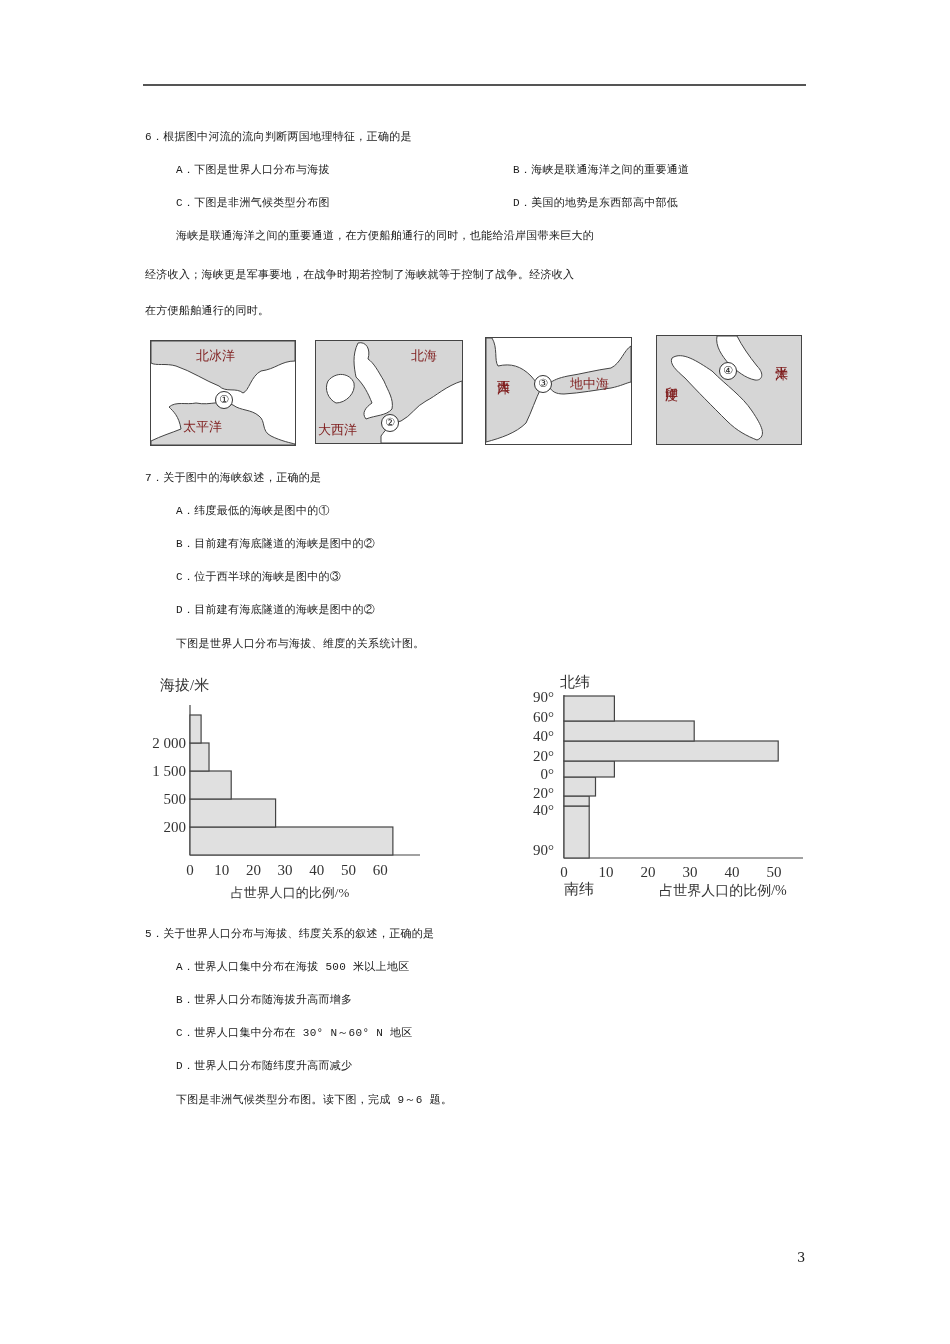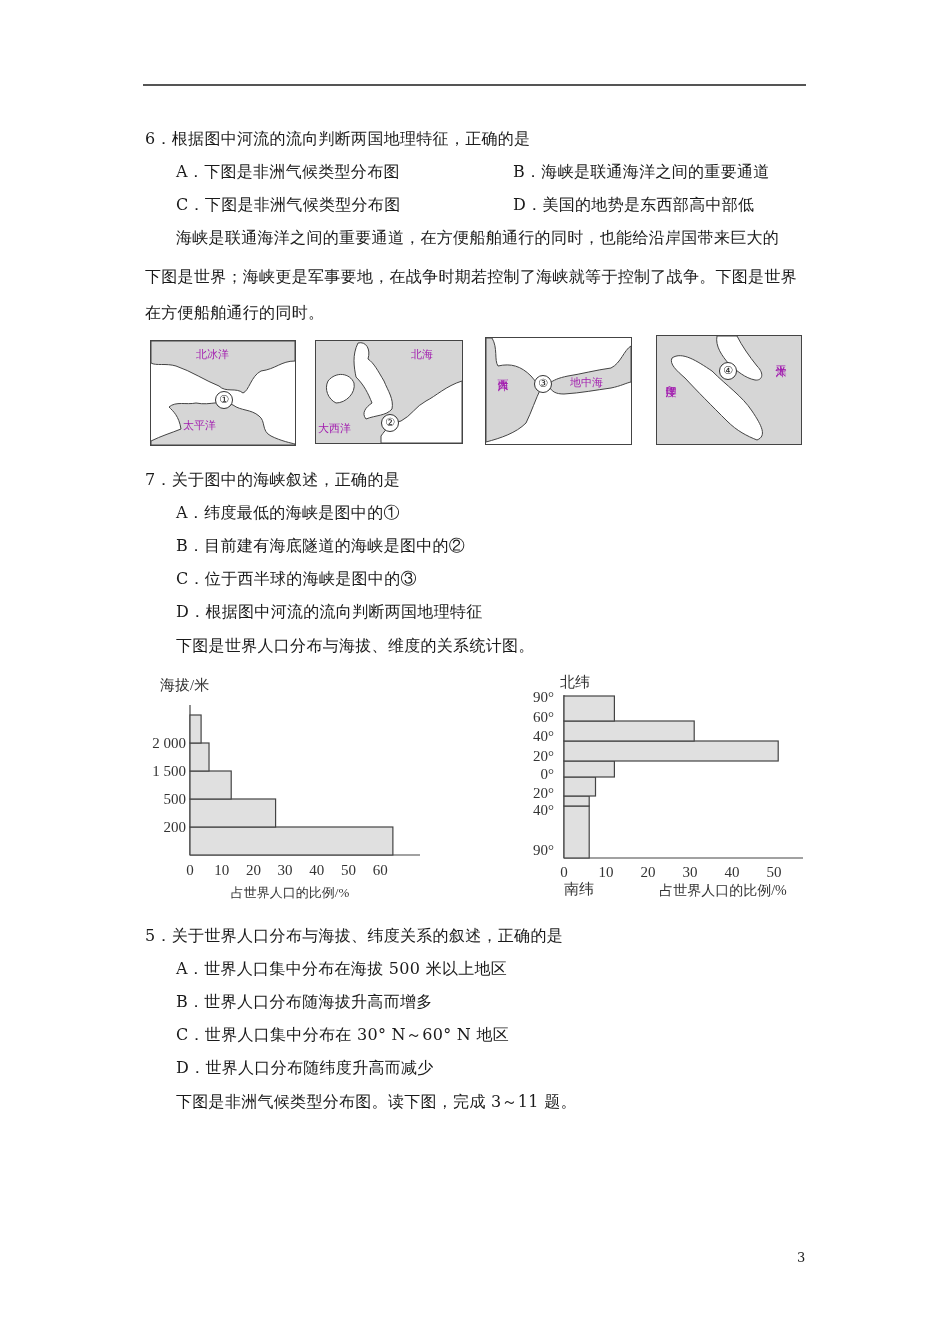--- a/index.html
+++ b/index.html
@@ -1,42 +1,42 @@
 <!DOCTYPE html>
 <html><head>
 <meta charset="utf-8">
 <style>
   html, body { margin:0; padding:0; background:#ffffff; }
   body { width:950px; height:1344px; position:relative; overflow:hidden;
          font-family:"DejaVu Serif", "Liberation Serif", serif; color:#1a1a1a; }
   .rule { position:absolute; left:143px; top:84px; width:663px; height:2px; background:#555; }
-  .line { position:absolute; font-size:16px; white-space:nowrap; letter-spacing:0.3px; }
+  .line { position:absolute; font-size:11px; white-space:nowrap; letter-spacing:0.3px;font-family:Liberation Mono, monospace; }
   .map-box { position:absolute; border:1.5px solid #444; background:#fff; overflow:hidden; }
   .map-box svg { position:absolute; left:0; top:0; width:100%; height:100%; }
-  .map-label { position:absolute; font-size:11px; color:#a21caf; font-family:"DejaVu Sans", sans-serif; }
+  .map-label { position:absolute; font-size:13px; color:#7f1d1d; font-family:"DejaVu Sans", sans-serif; }
   .map-label.v { writing-mode:vertical-rl; letter-spacing:1px; }
   .num { position:absolute; width:16px; height:16px; border:1px solid #333; border-radius:50%; background:#fff;
          font-size:11px; text-align:center; line-height:16px; font-family:"DejaVu Sans", sans-serif; }
   .chart { position:absolute; }
   .chart svg text { font-family:"Liberation Serif", serif; fill:#333; }
   .page-num { position:absolute; left:797px; top:1250px; font-size:13px; }
 </style>
 </head>
 <body>
 
 <div class="rule"></div>
 
 <div class="line" style="left:145px;top:129px">6．根据图中河流的流向判断两国地理特征，正确的是</div>
-<div class="line" style="left:176px;top:162px">A．下图是非洲气候类型分布图</div>
+<div class="line" style="left:176px;top:162px">A．下图是世界人口分布与海拔</div>
 <div class="line" style="left:513px;top:162px">B．海峡是联通海洋之间的重要通道</div>
 <div class="line" style="left:176px;top:195px">C．下图是非洲气候类型分布图</div>
 <div class="line" style="left:513px;top:195px">D．美国的地势是东西部高中部低</div>
 
 <div class="line" style="left:176px;top:228px">海峡是联通海洋之间的重要通道，在方便船舶通行的同时，也能给沿岸国带来巨大的</div>
-<div class="line" style="left:145px;top:267px">下图是世界；海峡更是军事要地，在战争时期若控制了海峡就等于控制了战争。下图是世界</div>
+<div class="line" style="left:145px;top:267px">经济收入；海峡更是军事要地，在战争时期若控制了海峡就等于控制了战争。经济收入</div>
 <div class="line" style="left:145px;top:303px">在方便船舶通行的同时。</div>
 
 <div class="map-box" style="left:150px;top:340px;width:144px;height:104px">
   <svg viewBox="0 0 144 104">
     <path d="M0,0 H144 V20 C130,20 125,28 110,30 C100,35 98,50 92,52 C85,46 75,52 68,45 C55,40 40,30 25,25 C15,22 5,25 0,22 Z" fill="#d6d6d6" stroke="#444" stroke-width="1"></path>
     <path d="M0,102 V100 C10,95 20,92 30,88 C28,75 22,70 18,66 C25,60 35,64 45,62 C60,65 70,58 82,64 C90,70 100,68 108,75 C115,80 110,90 120,95 C130,100 140,102 144,103 V104 H0 Z" fill="#d6d6d6" stroke="#444" stroke-width="1"></path>
   </svg>
   <span class="map-label" style="left:45px;top:6px">北冰洋</span>
   <span class="map-label" style="left:32px;top:77px">太平洋</span>
   <span class="num" style="left:64px;top:50px">①</span>
@@ -72,21 +72,21 @@
   </svg>
   <span class="map-label v" style="left:5px;top:40px">印度洋</span>
   <span class="map-label v" style="left:115px;top:20px">太平洋</span>
   <span class="num" style="left:62px;top:26px">④</span>
 </div>
 
 <div class="line" style="left:145px;top:470px">7．关于图中的海峡叙述，正确的是</div>
 <div class="line" style="left:176px;top:503px">A．纬度最低的海峡是图中的①</div>
 <div class="line" style="left:176px;top:536px">B．目前建有海底隧道的海峡是图中的②</div>
 <div class="line" style="left:176px;top:569px">C．位于西半球的海峡是图中的③</div>
-<div class="line" style="left:176px;top:602px">D．根据图中河流的流向判断两国地理特征</div>
+<div class="line" style="left:176px;top:602px">D．目前建有海底隧道的海峡是图中的②</div>
 <div class="line" style="left:176px;top:636px">下图是世界人口分布与海拔、维度的关系统计图。</div>
 
 <div class="chart" style="left:140px;top:665px;width:300px;height:240px">
   <svg id="chart1" width="300" height="240">
       <text x="20" y="25" font-size="15" fill="#555">海拔/米</text>
       <line x1="50" y1="40" x2="50" y2="190" stroke="#444444" stroke-width="1.2"></line>
       <line x1="50" y1="190" x2="280" y2="190" stroke="#444444" stroke-width="1.2"></line>
       <rect x="50" y="162" width="202.88" height="28" fill="#e0e0e0" stroke="#444444" stroke-width="1.2"></rect>
       <rect x="50" y="134" width="85.59" height="28" fill="#e0e0e0" stroke="#444444" stroke-width="1.2"></rect>
       <rect x="50" y="106" width="41.21" height="28" fill="#e0e0e0" stroke="#444444" stroke-width="1.2"></rect>
@@ -135,15 +135,15 @@
       <text x="56" y="229" font-size="15" fill="#555">南纬</text>
       <text x="215" y="230" font-size="14" text-anchor="middle" fill="#555">占世界人口的比例/%</text>
     </svg>
 </div>
 
 <div class="line" style="left:145px;top:926px">5．关于世界人口分布与海拔、纬度关系的叙述，正确的是</div>
 <div class="line" style="left:176px;top:959px">A．世界人口集中分布在海拔 500 米以上地区</div>
 <div class="line" style="left:176px;top:992px">B．世界人口分布随海拔升高而增多</div>
 <div class="line" style="left:176px;top:1025px">C．世界人口集中分布在 30° N～60° N 地区</div>
 <div class="line" style="left:176px;top:1058px">D．世界人口分布随纬度升高而减少</div>
-<div class="line" style="left:176px;top:1092px">下图是非洲气候类型分布图。读下图，完成 3～11 题。</div>
+<div class="line" style="left:176px;top:1092px">下图是非洲气候类型分布图。读下图，完成 9～6 题。</div>
 
 <div class="page-num">3</div>
 
 </body></html>

